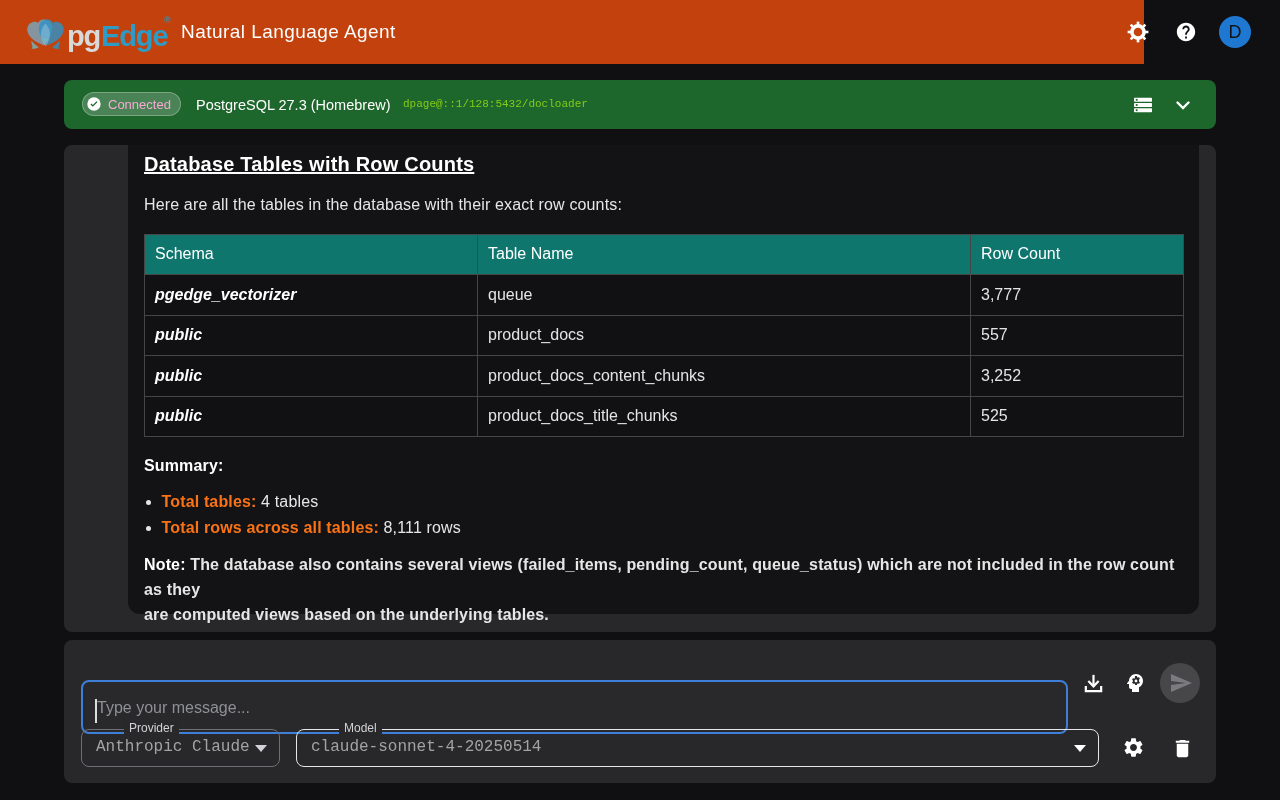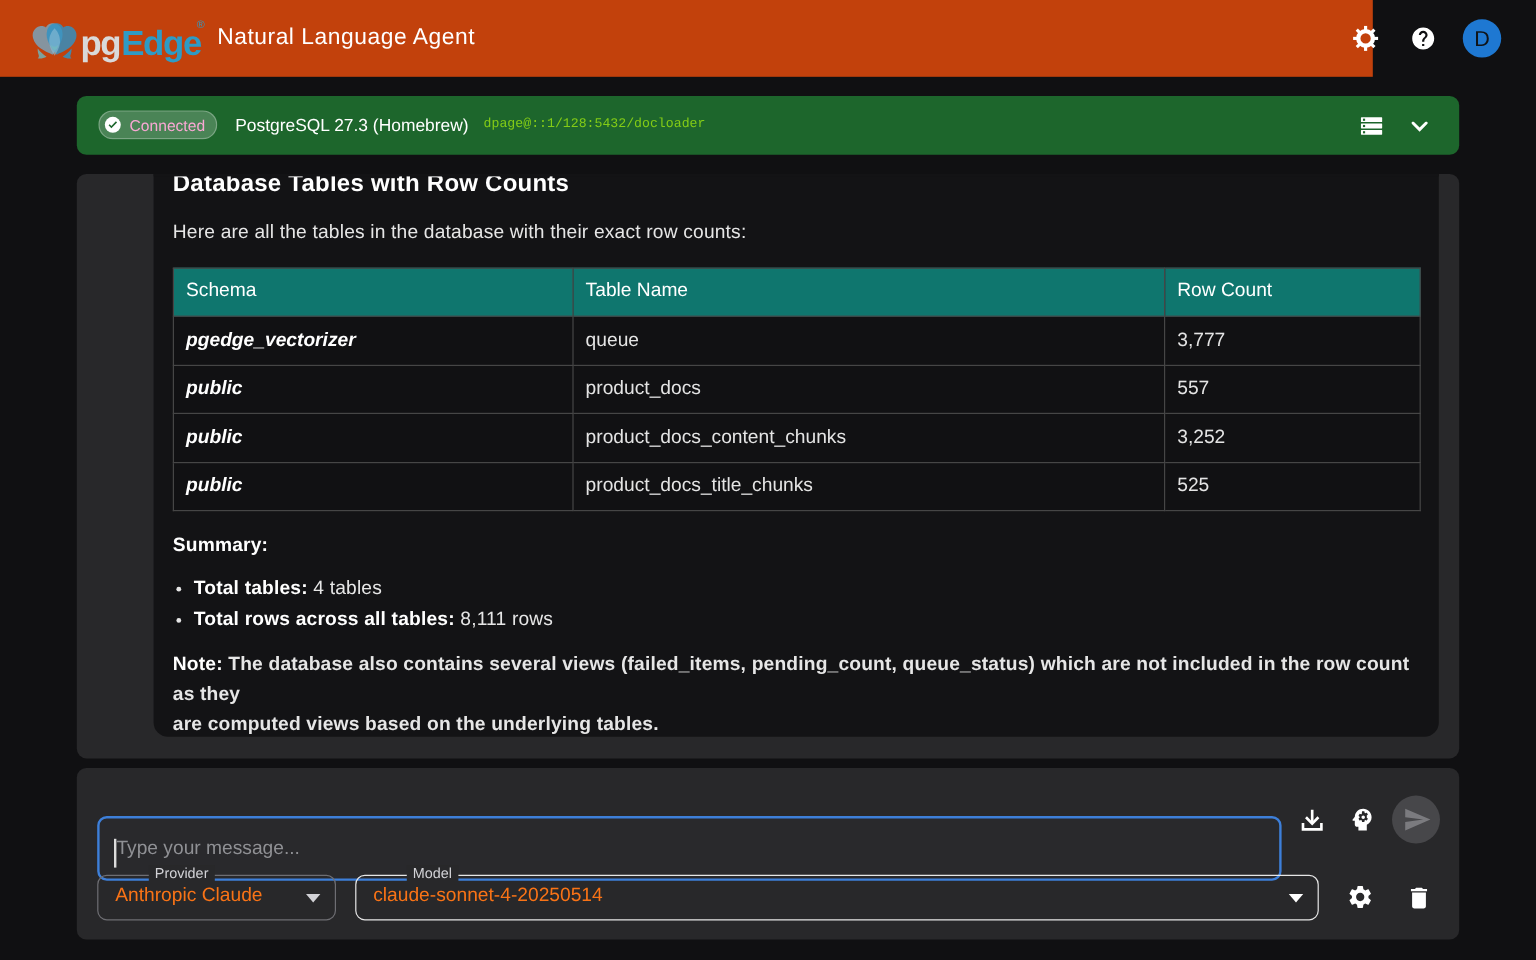--- a/index.html
+++ b/index.html
@@ -11,42 +11,42 @@
   .avatar { position:absolute; left:1219px; top:16px; width:32px; height:32px; border-radius:50%; background:#1e78d2; color:#101418; font-size:18px; text-align:center; line-height:32px; }
 
   .greenbar { position:absolute; left:64px; top:80px; width:1152px; height:49px; background:#1d662c; border-radius:8px; }
   .pill { position:absolute; left:18px; top:12px; height:24px; border-radius:12px; background:rgba(255,255,255,0.20); border:1px solid rgba(255,255,255,0.28); display:flex; align-items:center; padding:0 9px 0 3px; color:#f9a8d4; font-size:13px; }
   .pg-txt { position:absolute; left:132px; top:17px; font-size:14.5px; color:#fff; }
   .mono-txt { position:absolute; left:339px; top:17.5px; font-family:"Liberation Mono",monospace; font-size:11px; color:#84cc16; }
 
   .chatwrap { position:absolute; left:64px; top:145px; width:1152px; height:487px; background:#28282a; border-radius:8px; overflow:hidden; }
   .clipfix { position:absolute; left:64px; top:0; width:1071px; height:2px; background:#131315; z-index:5; }
   .card { position:absolute; left:64px; top:-22.5px; width:1071px; height:491px; background:#131315; border-radius:12px; padding:16px; }
-  .card h3 { margin:1px 0 16px 0; font-size:20px; line-height:26px; color:#fff; font-weight:bold; letter-spacing:0.2px; }
+  .card h3 { margin:12px 0 16px 0; font-size:20px; line-height:26px; color:#fff; font-weight:bold; letter-spacing:0.2px;text-decoration:underline; }
   .card p { margin:0; font-size:16px; line-height:24px; color:#e6e6e6; letter-spacing:0.15px; }
   .card p.lead { margin-bottom:17px; }
   table { border-collapse:collapse; width:1039px; table-layout:fixed; }
   th, td { border:1px solid #464646; height:40.5px; padding:0 0 0 10px; font-size:16px; text-align:left; vertical-align:middle; }
   th { background:#0f766e; color:#fff; font-weight:normal; }
   td { color:#e4e4e4; background:#111113; }
   td.b { font-weight:bold; color:#ffffff;font-style:italic; }
   .summary { margin-top:17px !important; font-weight:bold; color:#fff !important; }
   ul { margin:11px 0 0 0; padding-left:17.5px; color:#e6e6e6; }
   li { font-size:16px; line-height:26px; letter-spacing:0.15px; }
-  li b { color:#ffffff; }
+  li b { color:#f97316; }
   .note { margin-top:11px !important; line-height:25px !important;font-weight:bold; }
   .note b { color:#fff; }
 
   .inputwrap { position:absolute; left:64px; top:640px; width:1152px; height:143px; background:#28282a; border-radius:8px; }
   .msgbox { position:absolute; left:17px; top:16px; width:987px; height:54px; border:2px solid #3d7fd9; border-radius:8px; background:#29292c;margin-top:24px; }
   .placeholder { position:absolute; left:14px; top:17px; font-size:16px; color:#8f9094; }
   .caret { position:absolute; left:12px; top:17px; width:1.5px; height:24px; background:#dcdcdc; }
   .selbox { position:absolute; height:38px; border:1px solid #6e6e73; border-radius:8px; }
   .selbox .lab { position:absolute; left:12px; top:-9px; background:#28282a; padding:0 5px; font-size:12px; color:#d2d2d6;margin-left:30px; }
-  .selbox .val { position:absolute; left:14px; top:8px; font-size:16px; color:#f97316; }
+  .selbox .val { position:absolute; left:14px; top:8px; font-size:16px; color:#a3a3a3;font-family:Liberation Mono, monospace; }
   .ddown { position:absolute; width:0; height:0; border-left:6.5px solid transparent; border-right:6.5px solid transparent; border-top:7px solid #d2d2d6; }
   .iconbtn { position:absolute; }
 </style>
 </head>
 <body>
 
 <div class="topbar">
   <svg class="logo" width="165" height="48" viewBox="0 0 165 48">
     <g transform="translate(0,1)">
       <path transform="rotate(-14 16 21)" d="M16 37 C10.5 32.5 3.5 27.5 3.5 19.5 C3.5 14.8 7 11.5 11.2 11.5 C13.2 11.5 15.1 12.4 16 13.8 C16.9 12.4 18.8 11.5 20.8 11.5 C25 11.5 28.5 14.8 28.5 19.5 C28.5 27.5 21.5 32.5 16 37 Z" fill="#6db4d8" opacity="0.72"></path>

